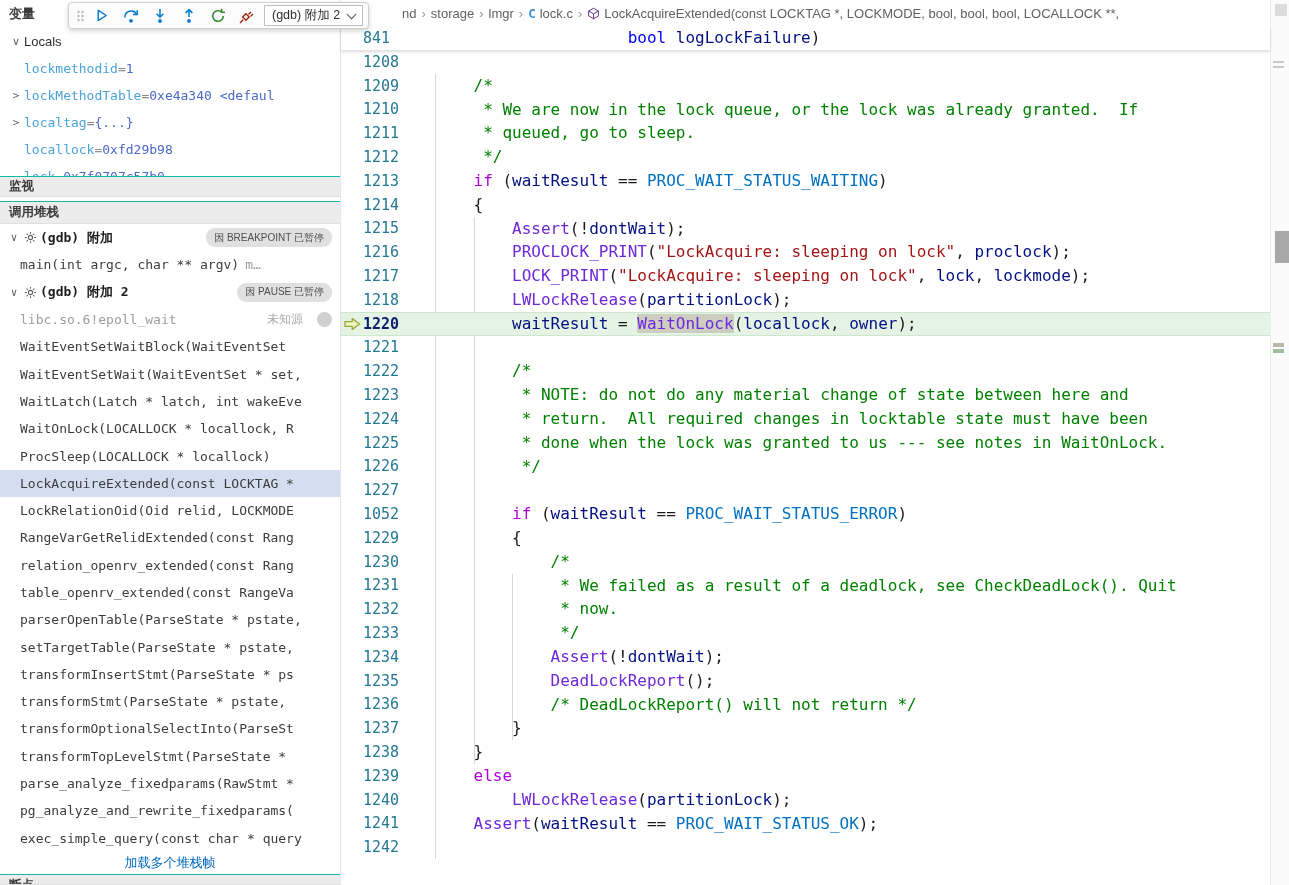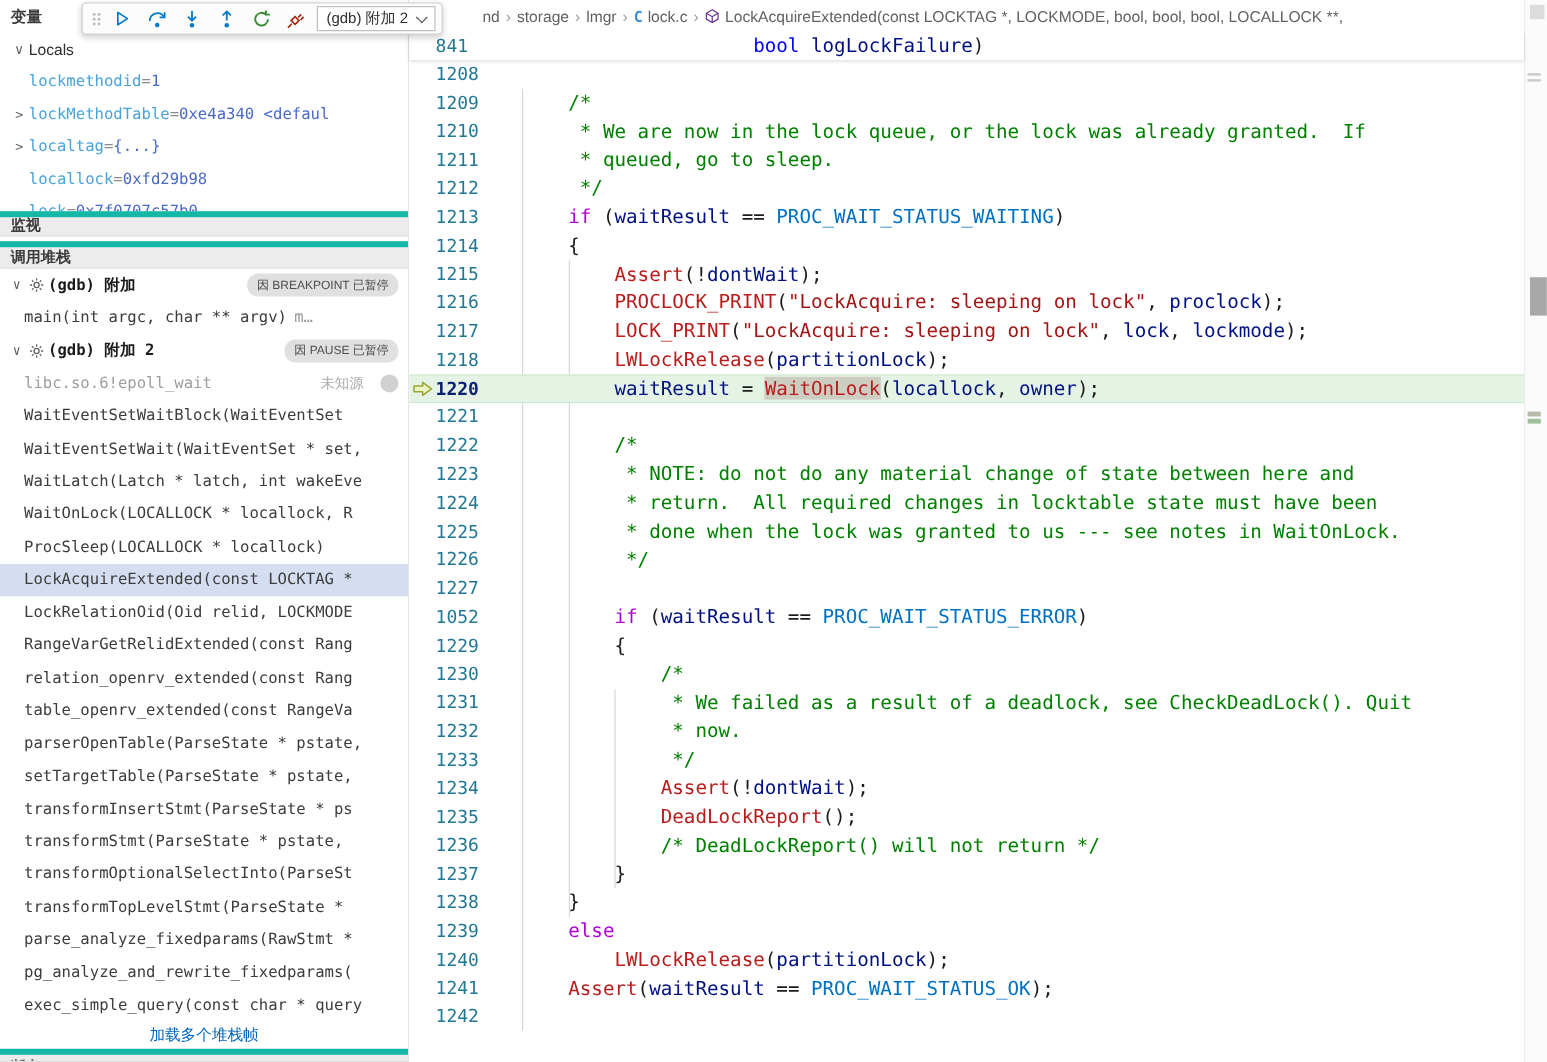--- a/index.html
+++ b/index.html
@@ -11,21 +11,21 @@
 
 #sidebar{position:absolute;left:0;top:0;width:341px;height:885px;background:#fff;border-right:1px solid #e4e4e4;}
 #sb-title{position:absolute;left:0;top:0;width:100%;height:28px;line-height:28px;padding-left:9px;font-weight:bold;color:#3b3b3b;}
 #vars{position:absolute;left:0;top:28px;width:100%;height:148px;overflow:hidden;}
 .tree-row{height:27px;display:flex;align-items:center;white-space:nowrap;overflow:hidden;padding-left:8px;}
 .twisty{width:16px;flex:none;text-align:center;color:#5f5f5f;font-size:11px;}
 .locals-label{color:#2f2f2f;}
 .var-mono{font-family:"DejaVu Sans Mono",monospace;font-size:13px;}
 .no-tw{padding-left:24px;}
 .vname{color:#4aa3d9;}.veq{color:#8c8c8c;}.vval{color:#4a68c8;}
-.sec-header{position:absolute;left:0;width:100%;background:#ececec;border-top:5px solid #14b8a6;border-bottom:1px solid #e1e1e1;
+.sec-header{position:absolute;left:0;width:100%;background:#ececec;border-top:1px solid #14b8a6;border-bottom:1px solid #e1e1e1;
   font-weight:bold;font-size:12.5px;color:#3b3b3b;padding-left:9px;display:flex;align-items:center;}
 #watch-header{top:176px;height:21px;}
 #cs-header{top:201px;height:23px;}
 #cs-list{position:absolute;left:0;top:224px;width:100%;height:628px;overflow:hidden;font-family:"DejaVu Sans Mono",monospace;font-size:13px;}
 .cs-row{height:27.3px;display:flex;align-items:center;white-space:nowrap;overflow:hidden;padding:0 8px 0 6px;}
 .cs-row.selected{background:#d5def1;}
 .cs-sess{font-weight:bold;color:#1b1b1b;margin-left:3px;}
 .sess-ic{display:inline-flex;margin-left:2px;}
 .cs-frame{color:#3c3c3c;padding-left:14px;}
 .cs-dim{color:#9d9d9d;}
@@ -56,21 +56,21 @@
 .c-badge{color:#3b8ed0;font-weight:bold;font-size:12.5px;margin-right:4px;font-family:"DejaVu Sans Mono",monospace;}
 #sticky{height:24px;display:flex;align-items:center;position:relative;z-index:5;background:#fff;box-shadow:0 2px 3px rgba(0,0,0,.14);}
 .g-glyph{width:22px;flex:none;height:100%;display:flex;align-items:center;justify-content:center;}
 .g-num{width:46px;flex:none;font-family:"DejaVu Sans Mono",monospace;font-size:15px;color:#237893;}
 .g-pad{width:26px;flex:none;}
 #sticky pre,#code pre{margin:0;font-size:16px;line-height:23.8px;white-space:pre;}
 #code{position:absolute;left:0;top:50px;width:929px;height:835px;overflow:hidden;}
 .code-line{height:23.8px;display:flex;align-items:center;position:relative;z-index:1;}
 .code-line.current{background:#e5f3e5;box-shadow:inset 0 1px 0 #cde6cd,inset 0 -1px 0 #cde6cd;}
 .code-line.current .g-num{color:#0b216f;font-weight:bold;}
-.tk-c{color:#008000;}.tk-k{color:#AF00DB;text-align:center;}.tk-t{color:#0000FF;}.tk-f{color:#b91c1c;margin-top:40px;}
+.tk-c{color:#008000;}.tk-k{color:#AF00DB;text-align:center;}.tk-t{color:#0000FF;}.tk-f{color:#6d28d9;margin-top:40px;}
 .tk-v{color:#001080;}.tk-e{color:#0070C1;}.tk-p{color:#1b1b1b;}.tk-s{color:#A31515;}
 .tk-hl{background:#cdcdc2;}
 .indent-guide{position:absolute;width:1px;background:#d8d8d8;z-index:0;}
 
 
 #right-strip{position:absolute;left:1270px;top:0;width:19px;height:885px;background:#fbfbfb;border-left:1px solid #ececec;}
 #corner-box{position:absolute;left:4px;top:4px;width:12px;height:12px;background:#dcdcdc;}
 .ruler-mark{position:absolute;left:2px;width:11px;}
 #scroll-thumb{position:absolute;left:4px;top:231px;width:14px;height:32px;background:#a8a8a8;}
 </style>

